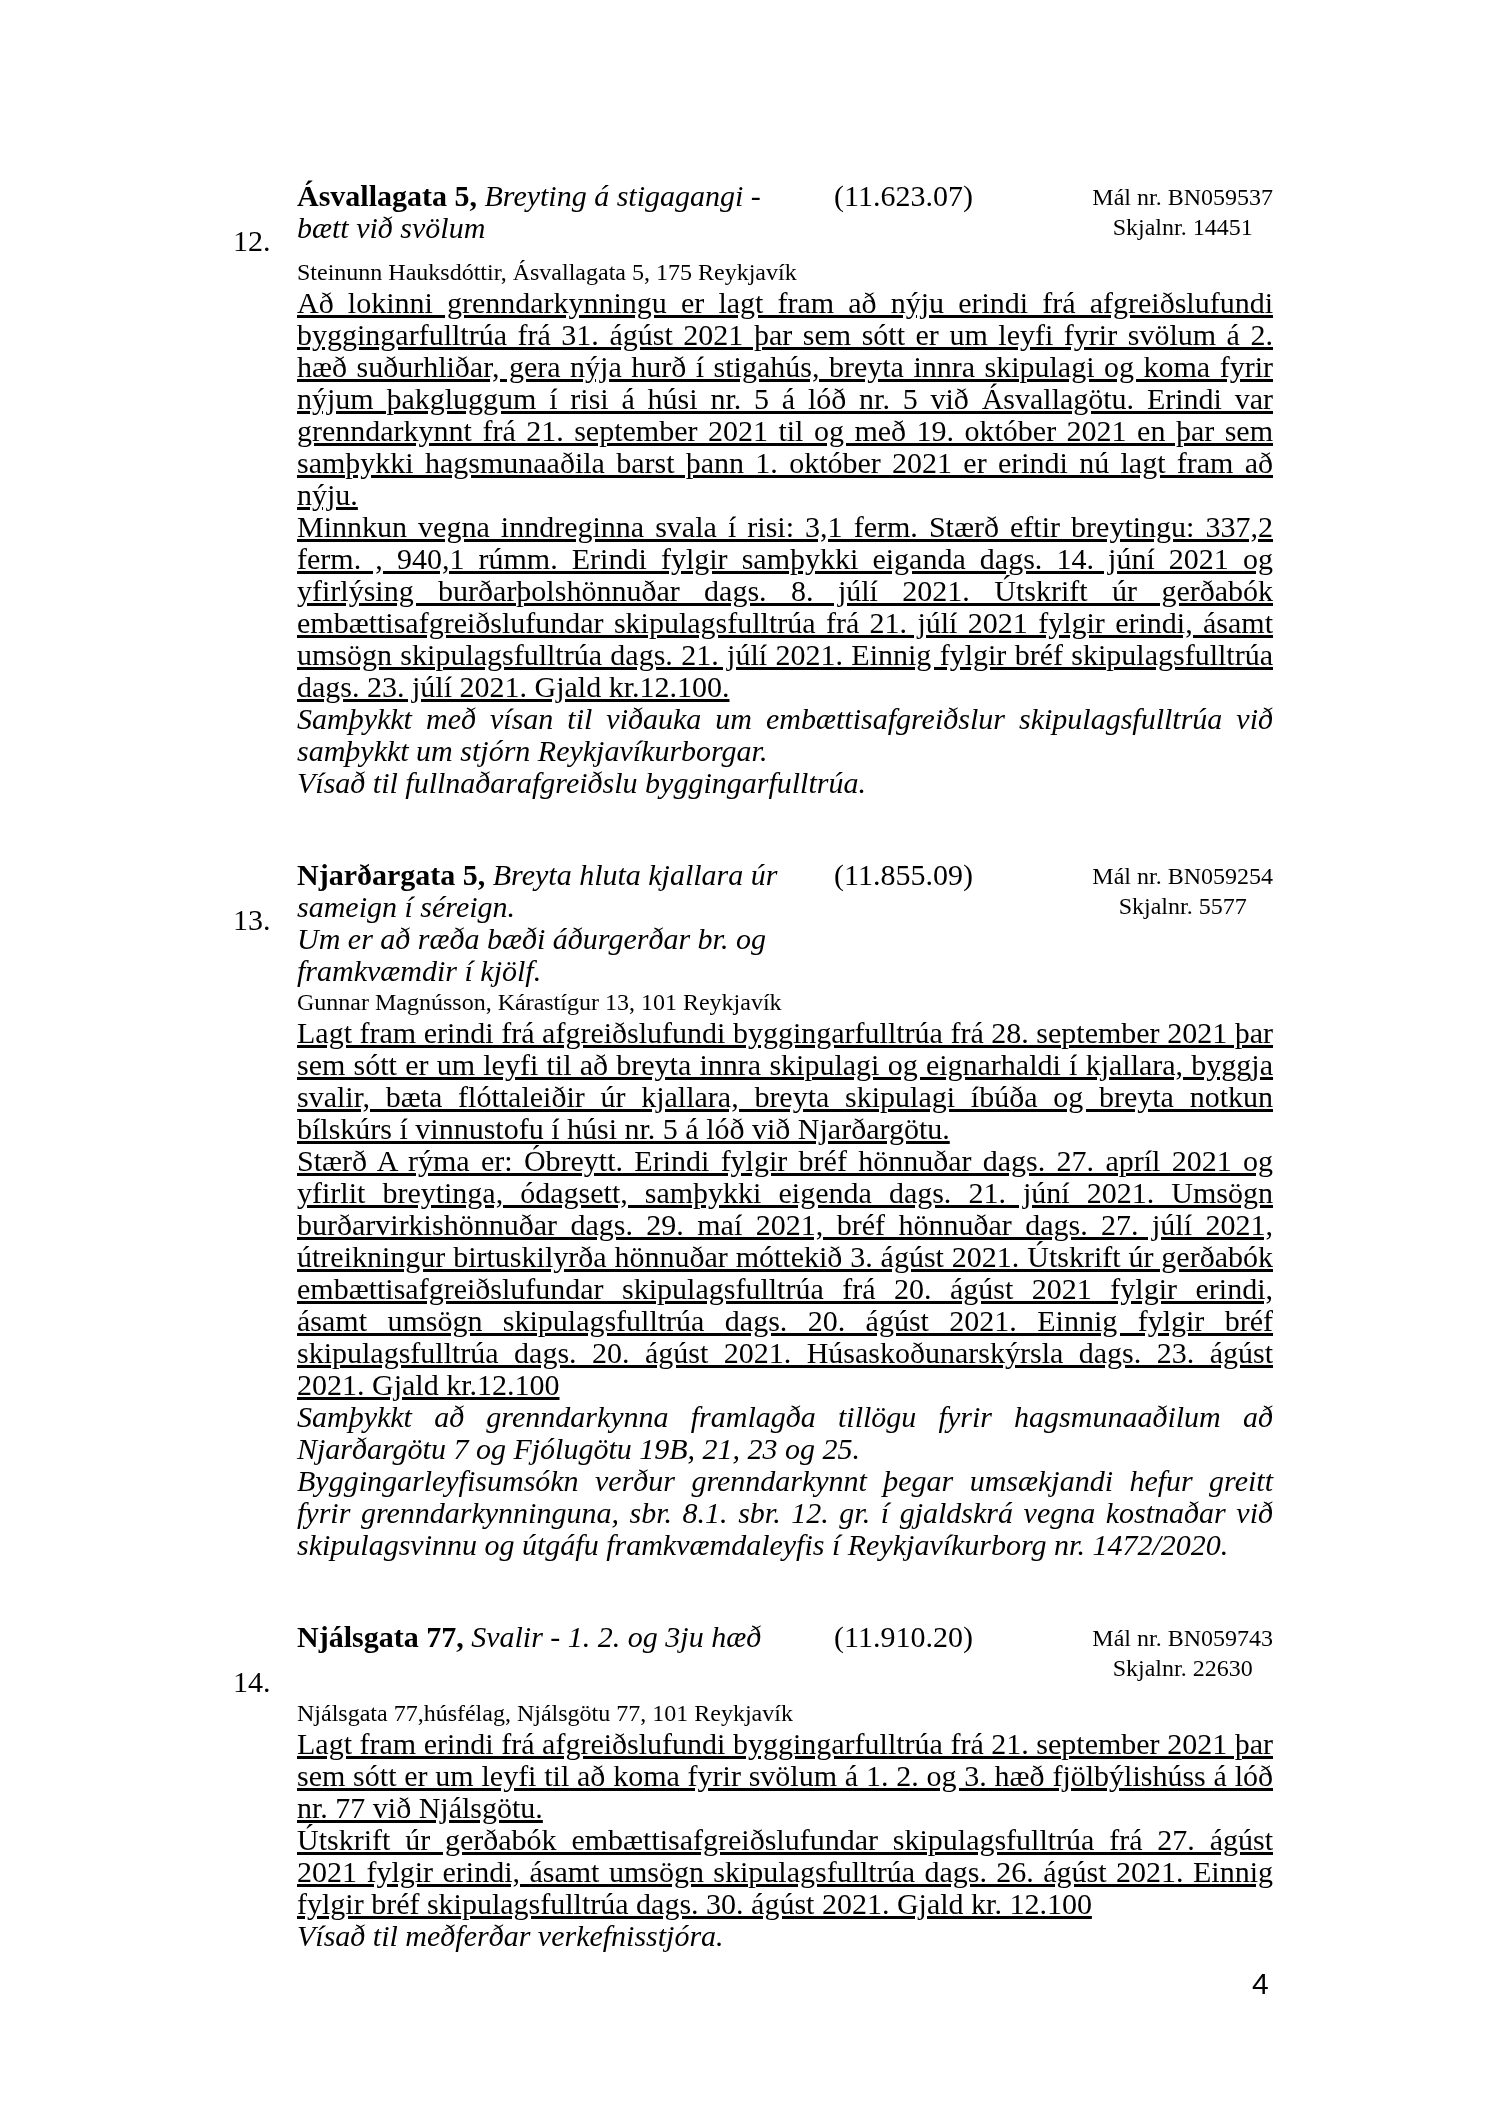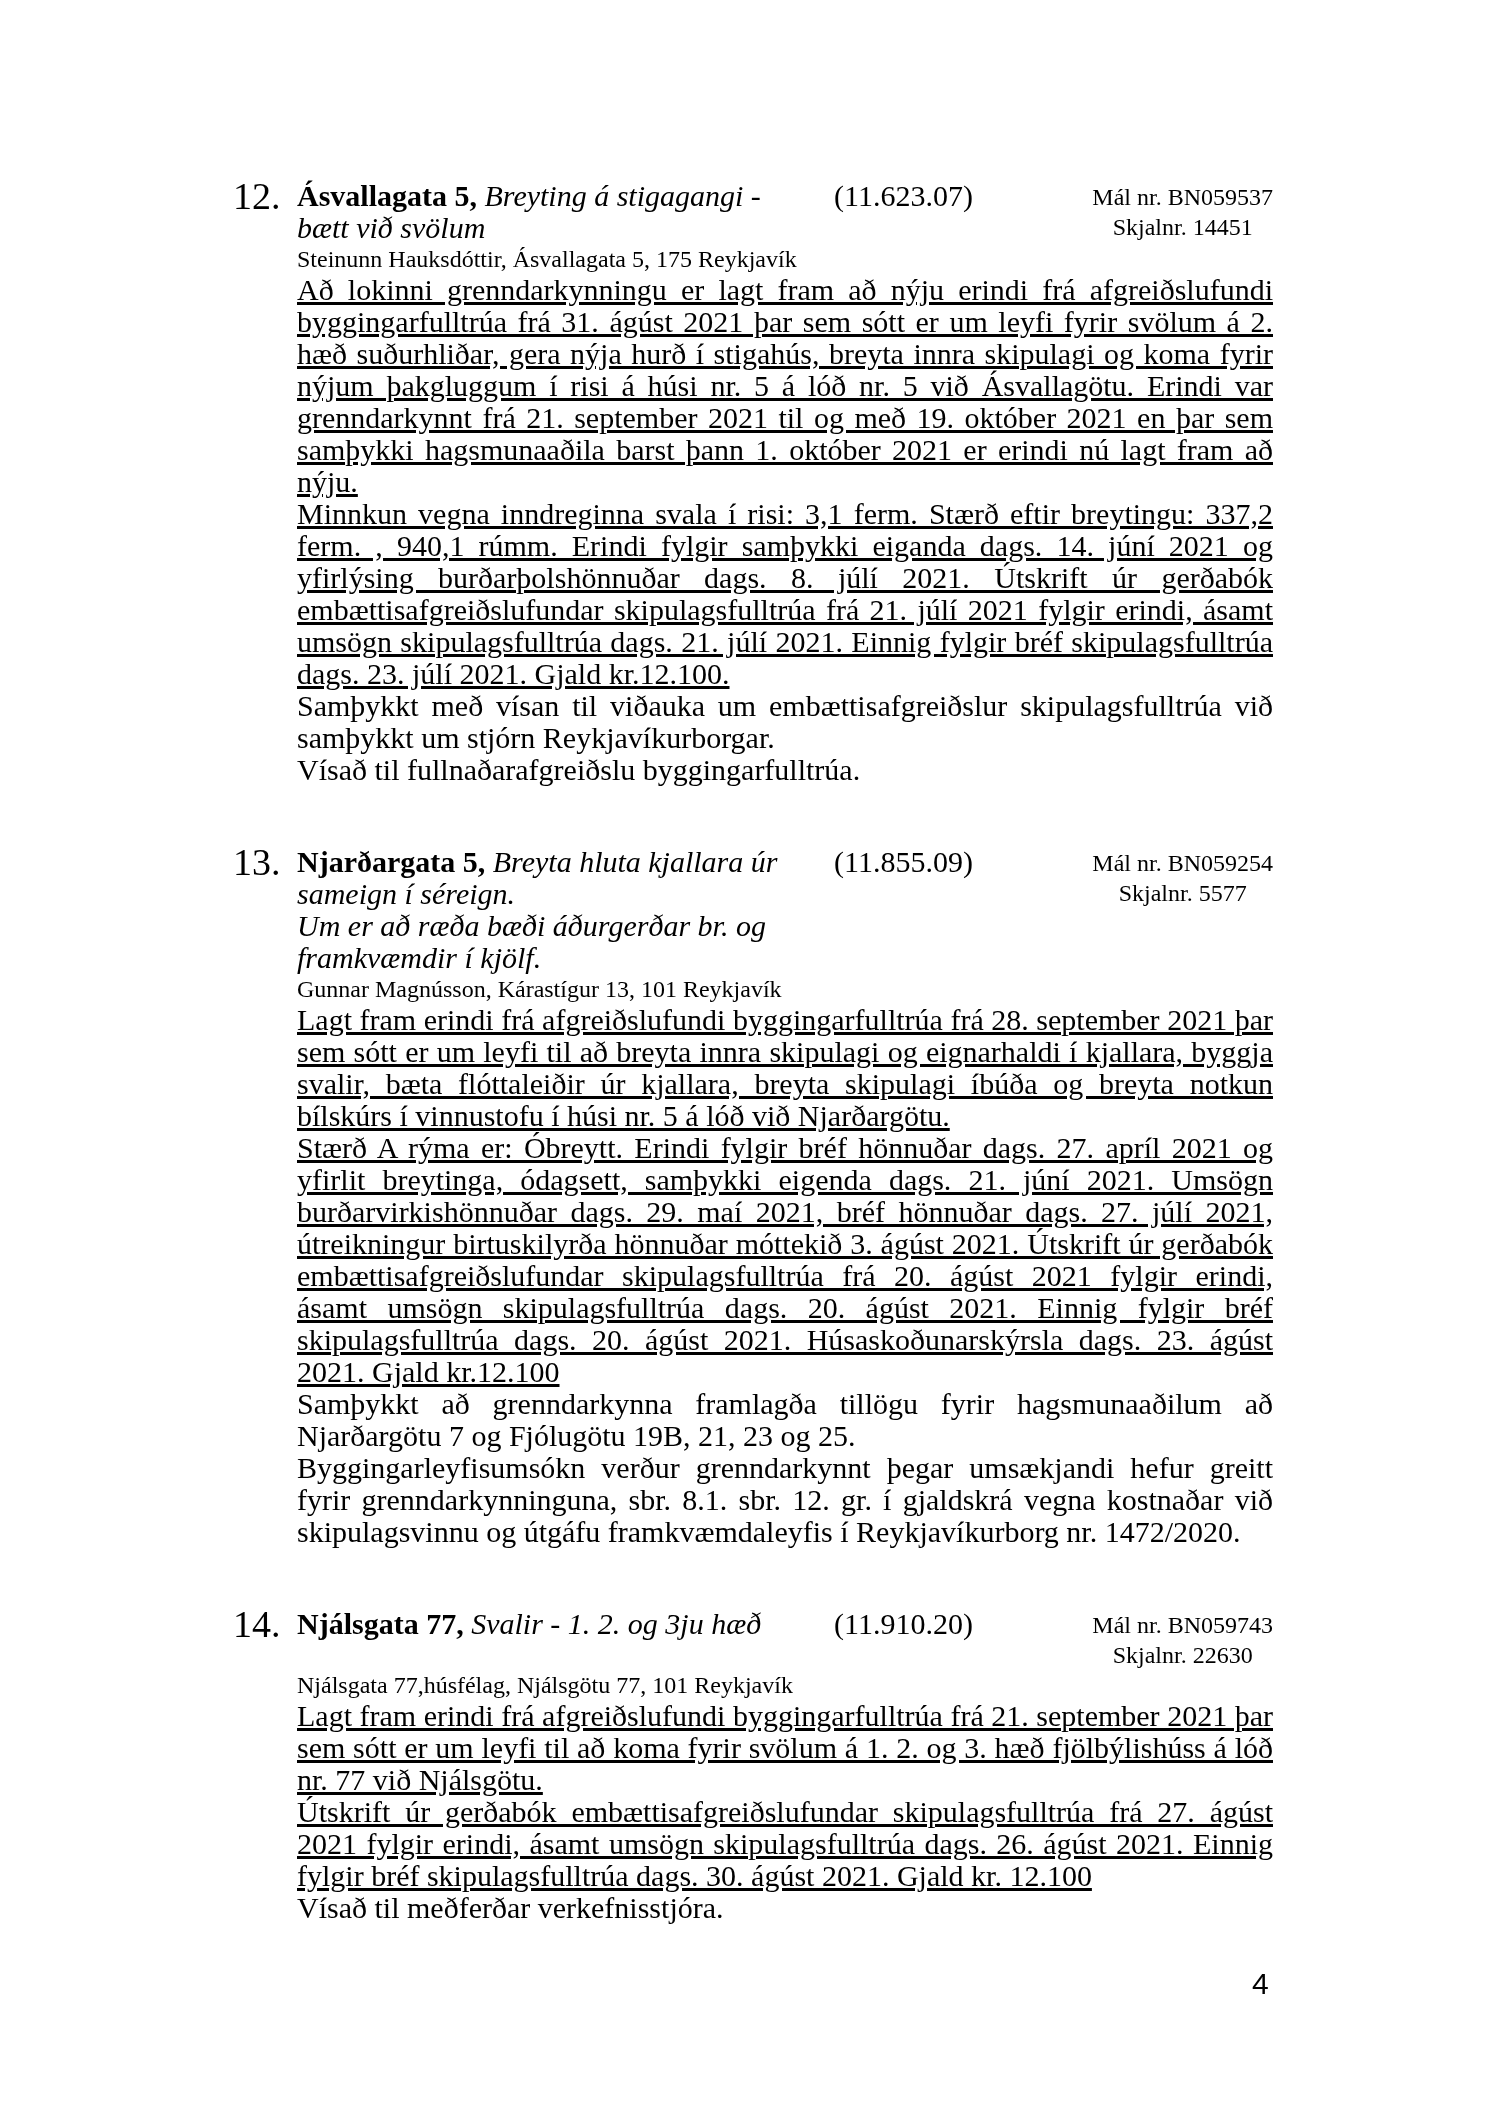--- a/index.html
+++ b/index.html
@@ -21,21 +21,21 @@
     width: 1040px;
   }
   .item { margin-top: 60px; }
   .item:first-child { margin-top: 0; }
 
   .head {
     display: grid;
     grid-template-columns: 64px 505px 1fr;
     align-items: start;
   }
-  .num { font-size: 38px; }
+  .num { font-size: 30px; margin-top: 45px; }
   .title-block { }
   .addr { font-weight: bold; }
   .subj { font-style: italic; }
   .subtitle { font-style: italic; }
   .head-right {
     display: flex;
     justify-content: space-between;
     align-items: flex-start;
   }
   .fileno { padding-left: 32px; white-space: nowrap; }
@@ -53,20 +53,21 @@
   .para {
     margin: 0 0 0 64px;
     width: 976px;
     text-align: justify;
     text-decoration: underline;
   }
   .decision {
     margin: 0 0 0 64px;
     width: 976px;
     text-align: justify;
+    font-style: italic;
   }
   .page-number {
     position: absolute;
     left: 1252px;
     top: 1968px;
     font-family: "Liberation Sans", "DejaVu Sans", sans-serif;
     font-size: 30px;
     line-height: 32px;
   }
 </style>

